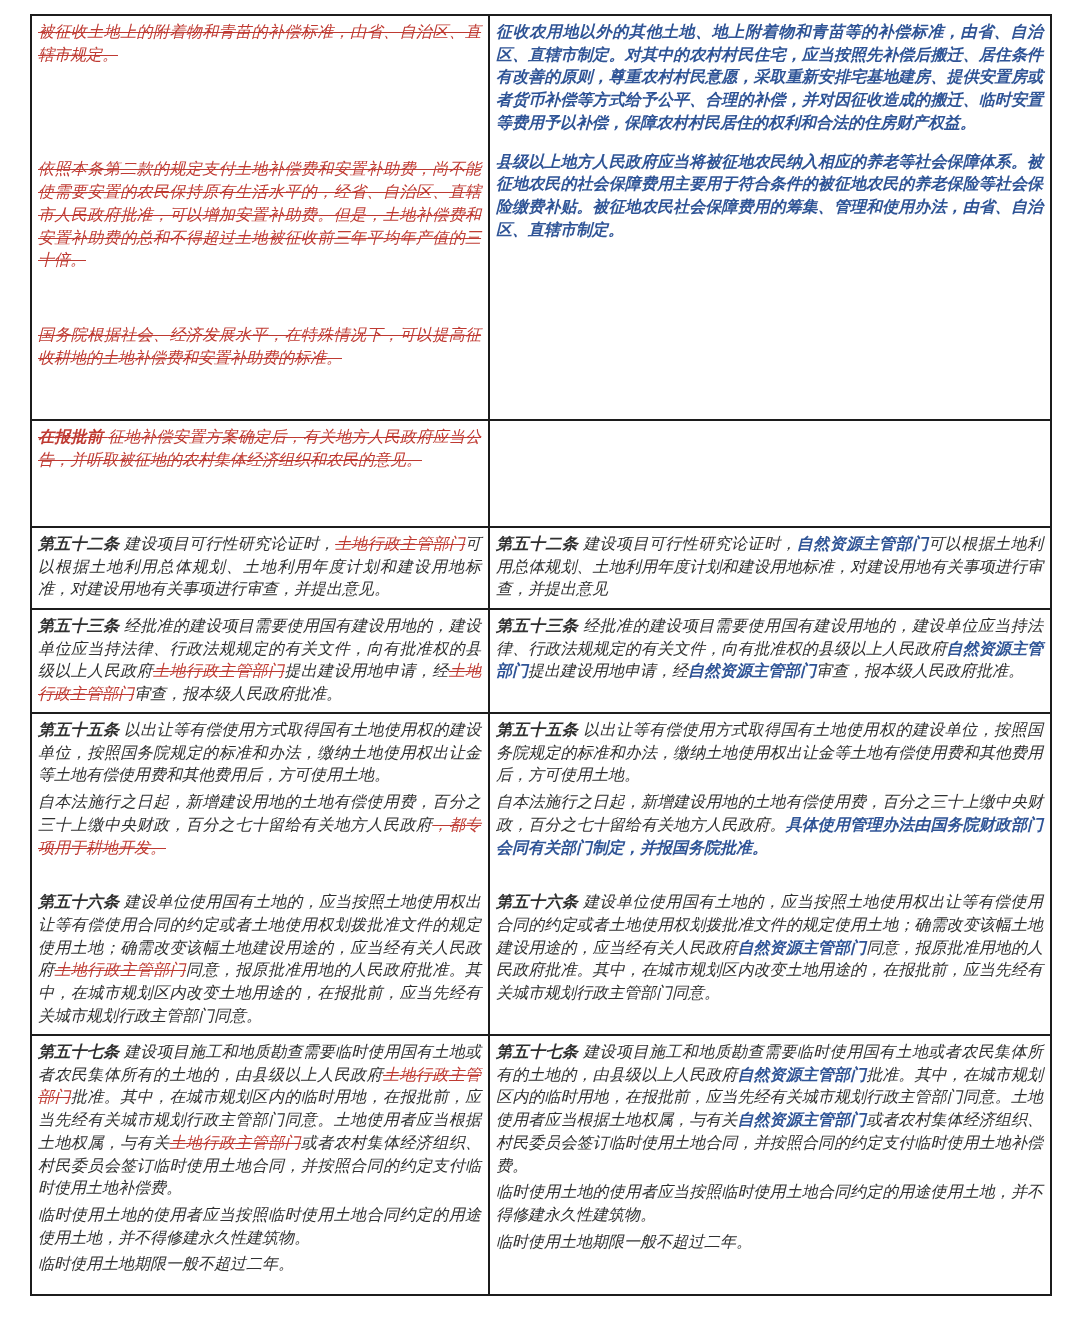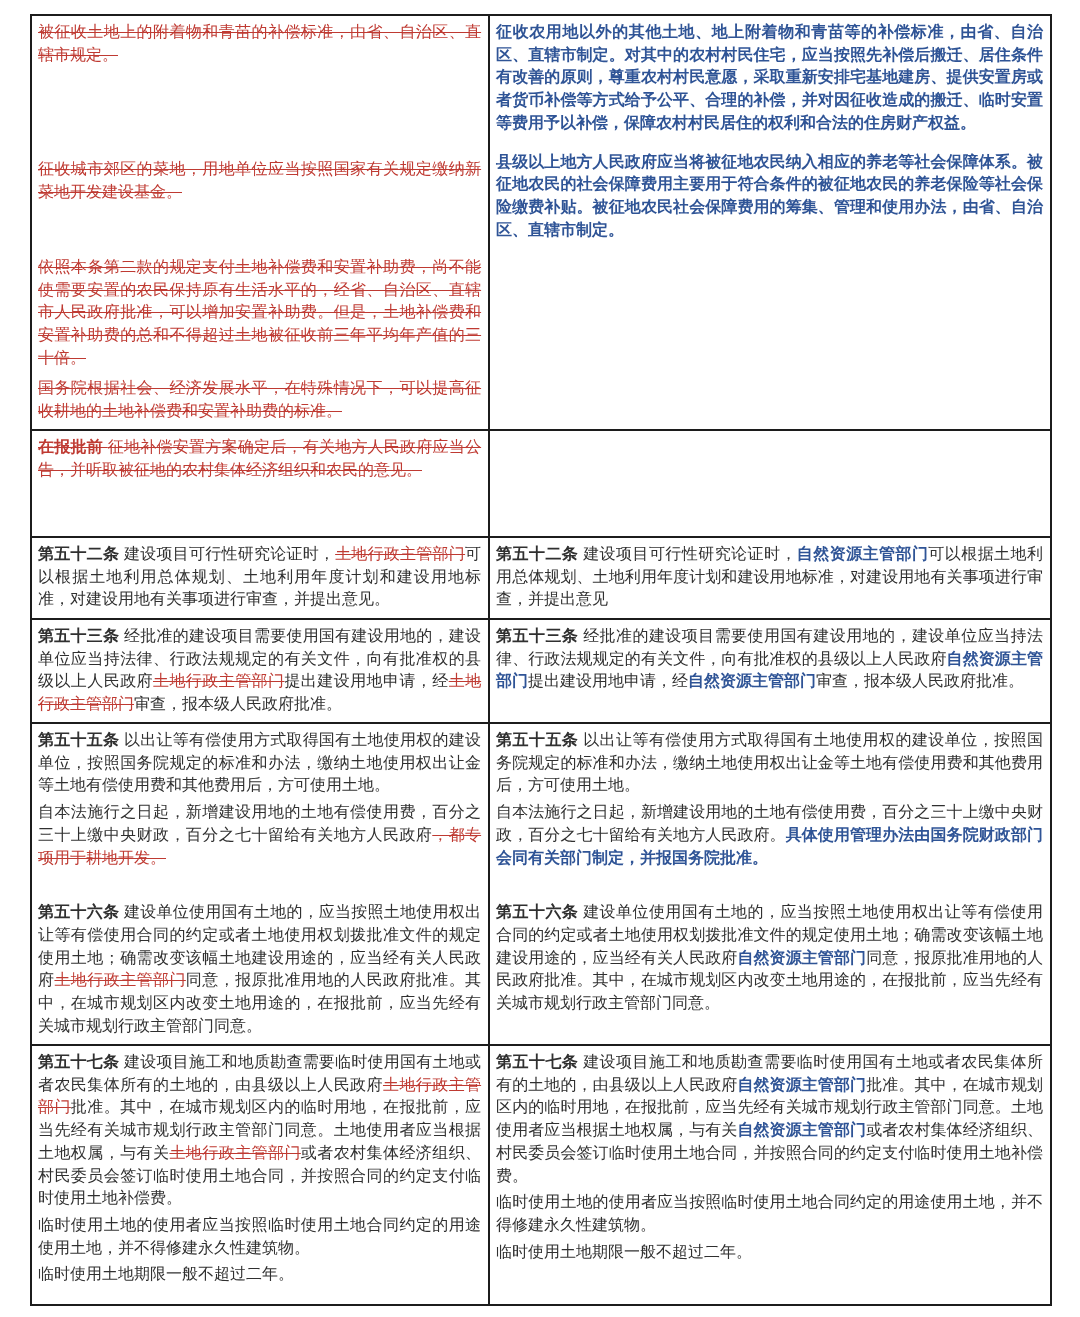--- a/index.html
+++ b/index.html
@@ -9,21 +9,21 @@
     --border:#1c1c1c;
     --bg:#ffffff;
   }
   *{box-sizing:border-box;}
   html,body{margin:0;padding:0;}
   body{
     width:1080px;height:1317px;background:var(--bg);
     font-family:"Liberation Sans","DejaVu Sans",sans-serif;
     color:var(--body);
   }
-  .page{width:1073px;height:1317px;padding:14px 28px 14px 30px;}
+  .page{width:1073px;height:1317px;padding:14px 28px 14px 30px;font-style:italic;}
   .cmp-table{
     width:1022px;
     border:2px solid var(--border);
   }
   .row{display:flex;border-top:2px solid var(--border);}
   .row:first-child{border-top:none;}
   .cell{padding:5px 7px 6px 6px;}
   .cell.left{width:45%;border-right:2px solid var(--border);}
   .cell.right{width:55%;}
   
@@ -54,21 +54,20 @@
   .run-added{color:var(--added);font-weight:bold;}
 </style>
 </head>
 <body>
 
 <div class="page">
   <div class="cmp-table">
       <div class="row">
         <div class="cell left">
           <p class="para"><span class="run-deleted">被征收土地上的附着物和青苗的补偿标准，由省、自治区、直辖市规定。</span></p>
-          <p class="para"><span class="run-deleted">征收城市郊区的菜地，用地单位应当按照国家有关规定缴纳新菜地开发建设基金。</span></p>
           <p class="para"><span class="run-deleted">依照本条第二款的规定支付土地补偿费和安置补助费，尚不能使需要安置的农民保持原有生活水平的，经省、自治区、直辖市人民政府批准，可以增加安置补助费。但是，土地补偿费和安置补助费的总和不得超过土地被征收前三年平均年产值的三十倍。</span></p>
           <p class="para"><span class="run-deleted">国务院根据社会、经济发展水平，在特殊情况下，可以提高征收耕地的土地补偿费和安置补助费的标准。</span></p>
         </div>
         <div class="cell right">
           <p class="para"><span class="run-added">征收农用地以外的其他土地、地上附着物和青苗等的补偿标准，由省、自治区、直辖市制定。对其中的农村村民住宅，应当按照先补偿后搬迁、居住条件有改善的原则，尊重农村村民意愿，采取重新安排宅基地建房、提供安置房或者货币补偿等方式给予公平、合理的补偿，并对因征收造成的搬迁、临时安置等费用予以补偿，保障农村村民居住的权利和合法的住房财产权益。</span></p>
           <p class="para"><span class="run-added">县级以上地方人民政府应当将被征地农民纳入相应的养老等社会保障体系。被征地农民的社会保障费用主要用于符合条件的被征地农民的养老保险等社会保险缴费补贴。被征地农民社会保障费用的筹集、管理和使用办法，由省、自治区、直辖市制定。</span></p>
         </div>
       </div>
       <div class="row">
         <div class="cell left">

